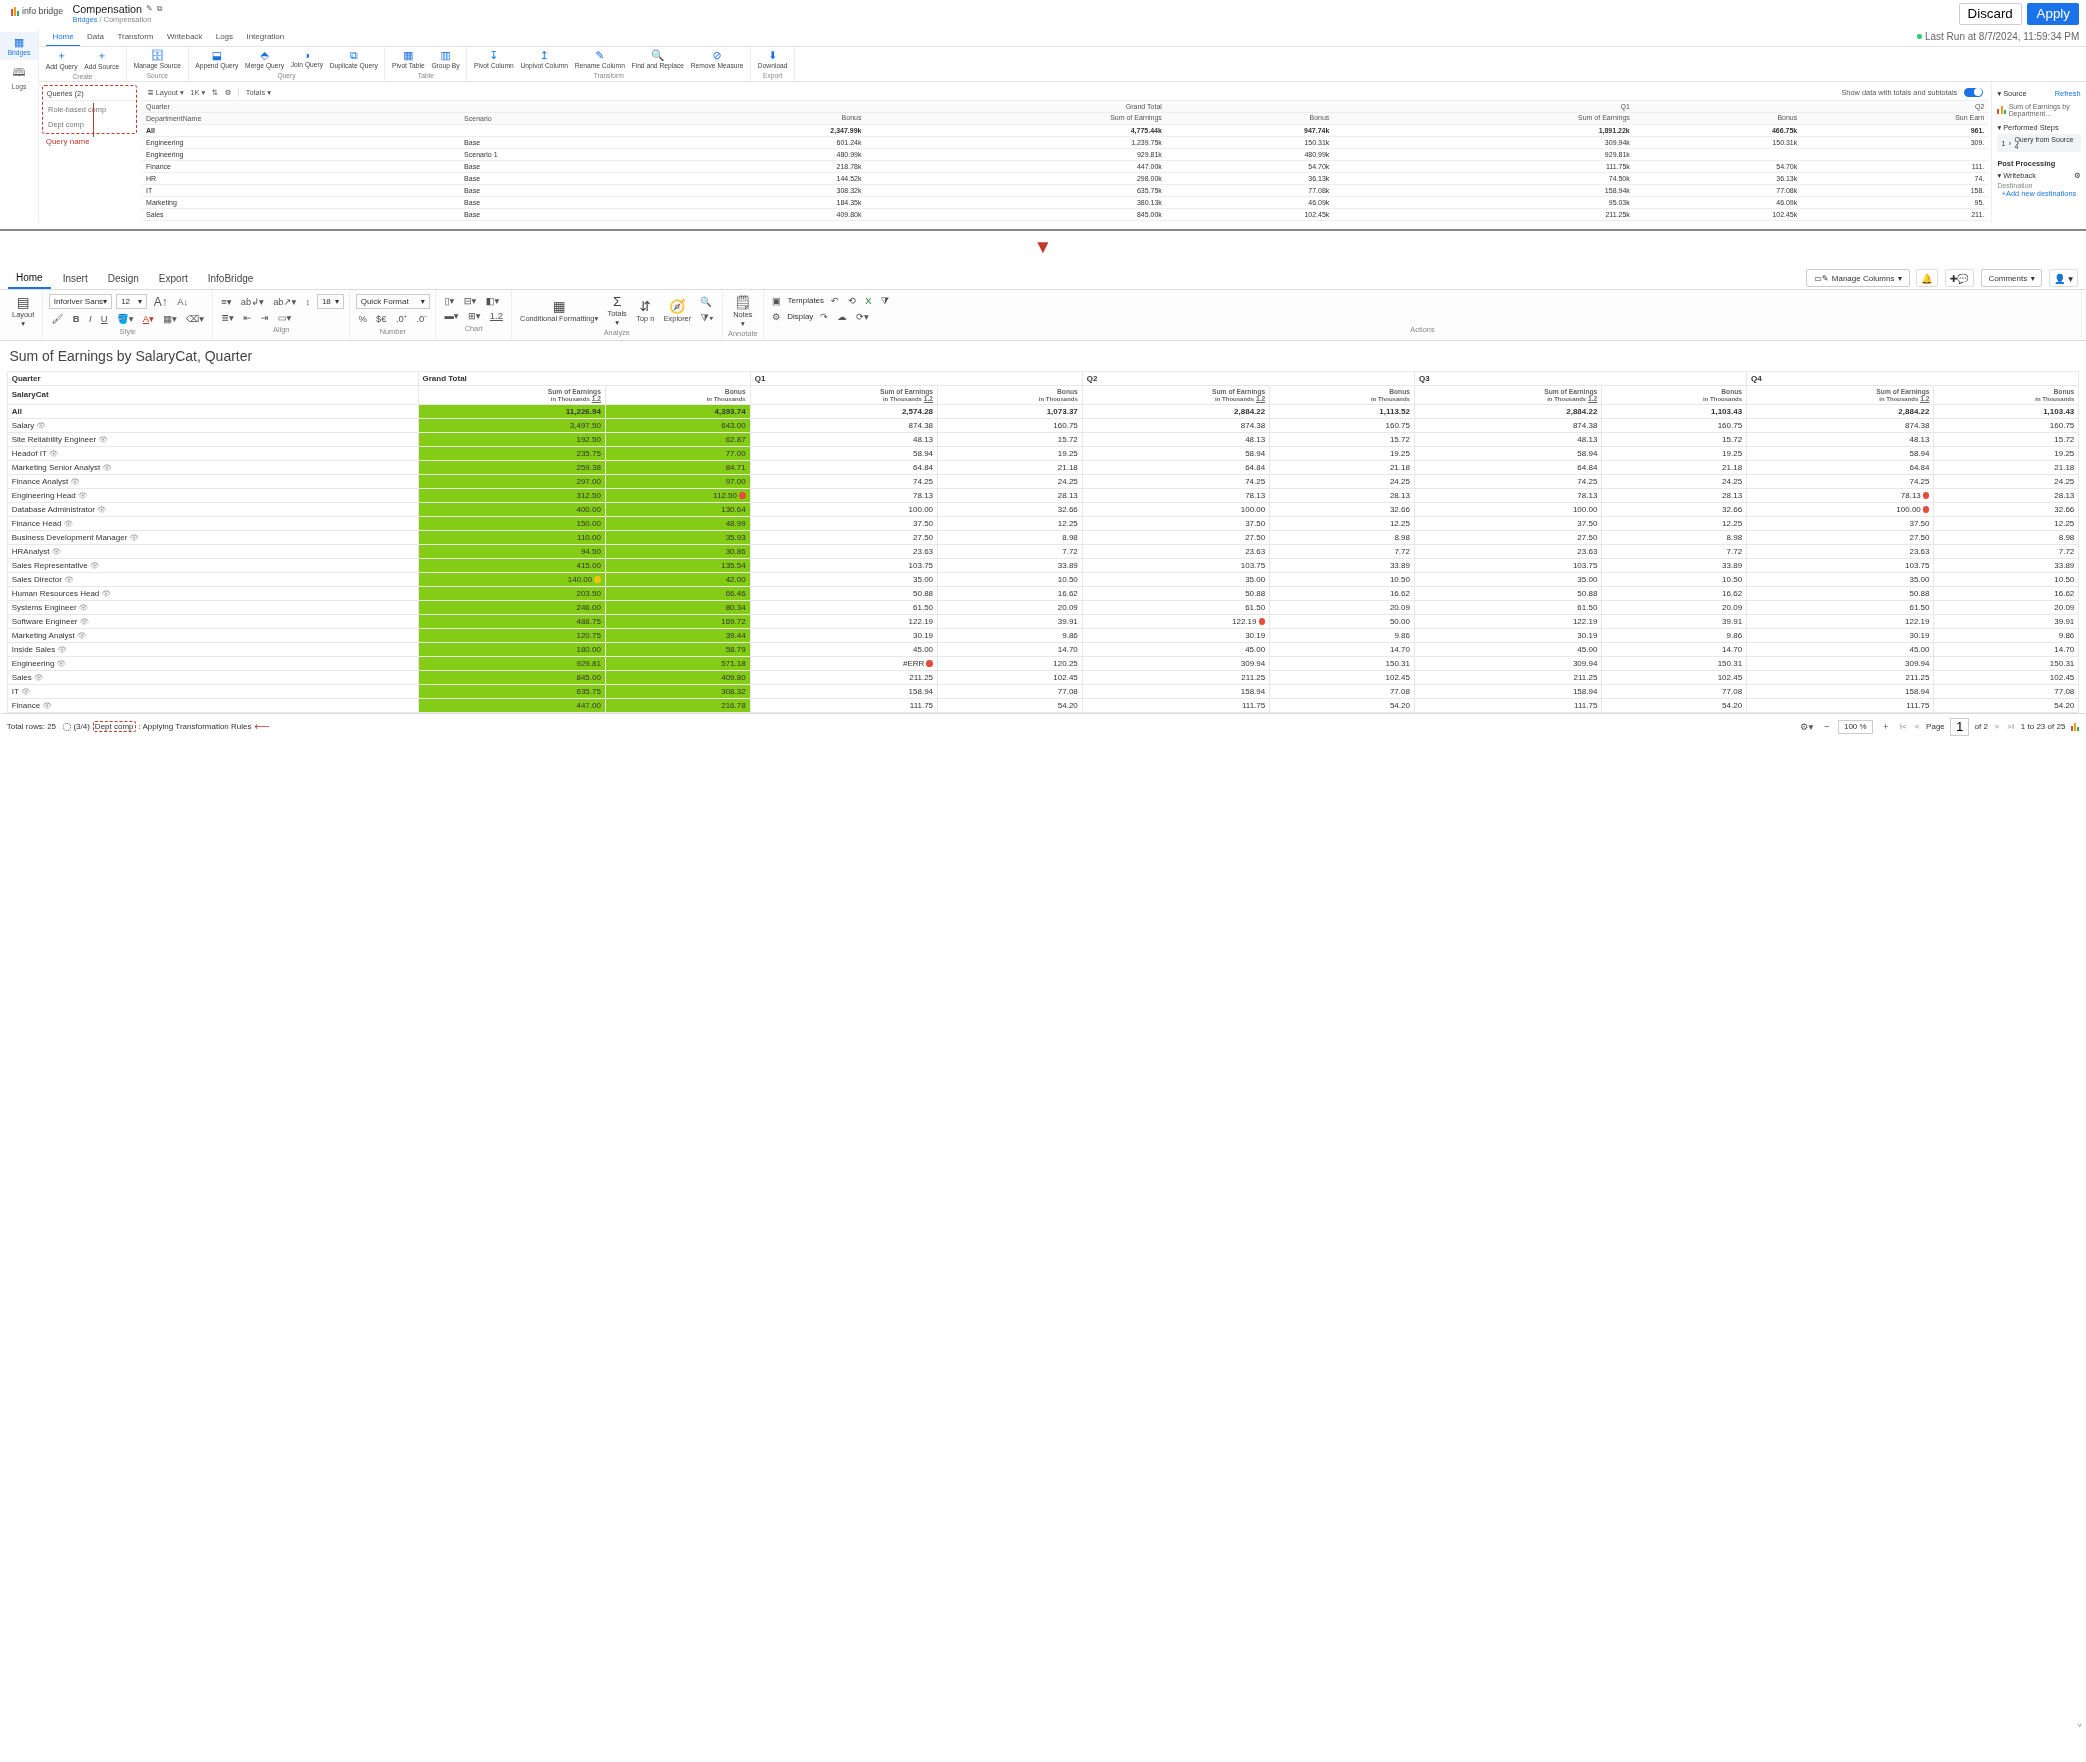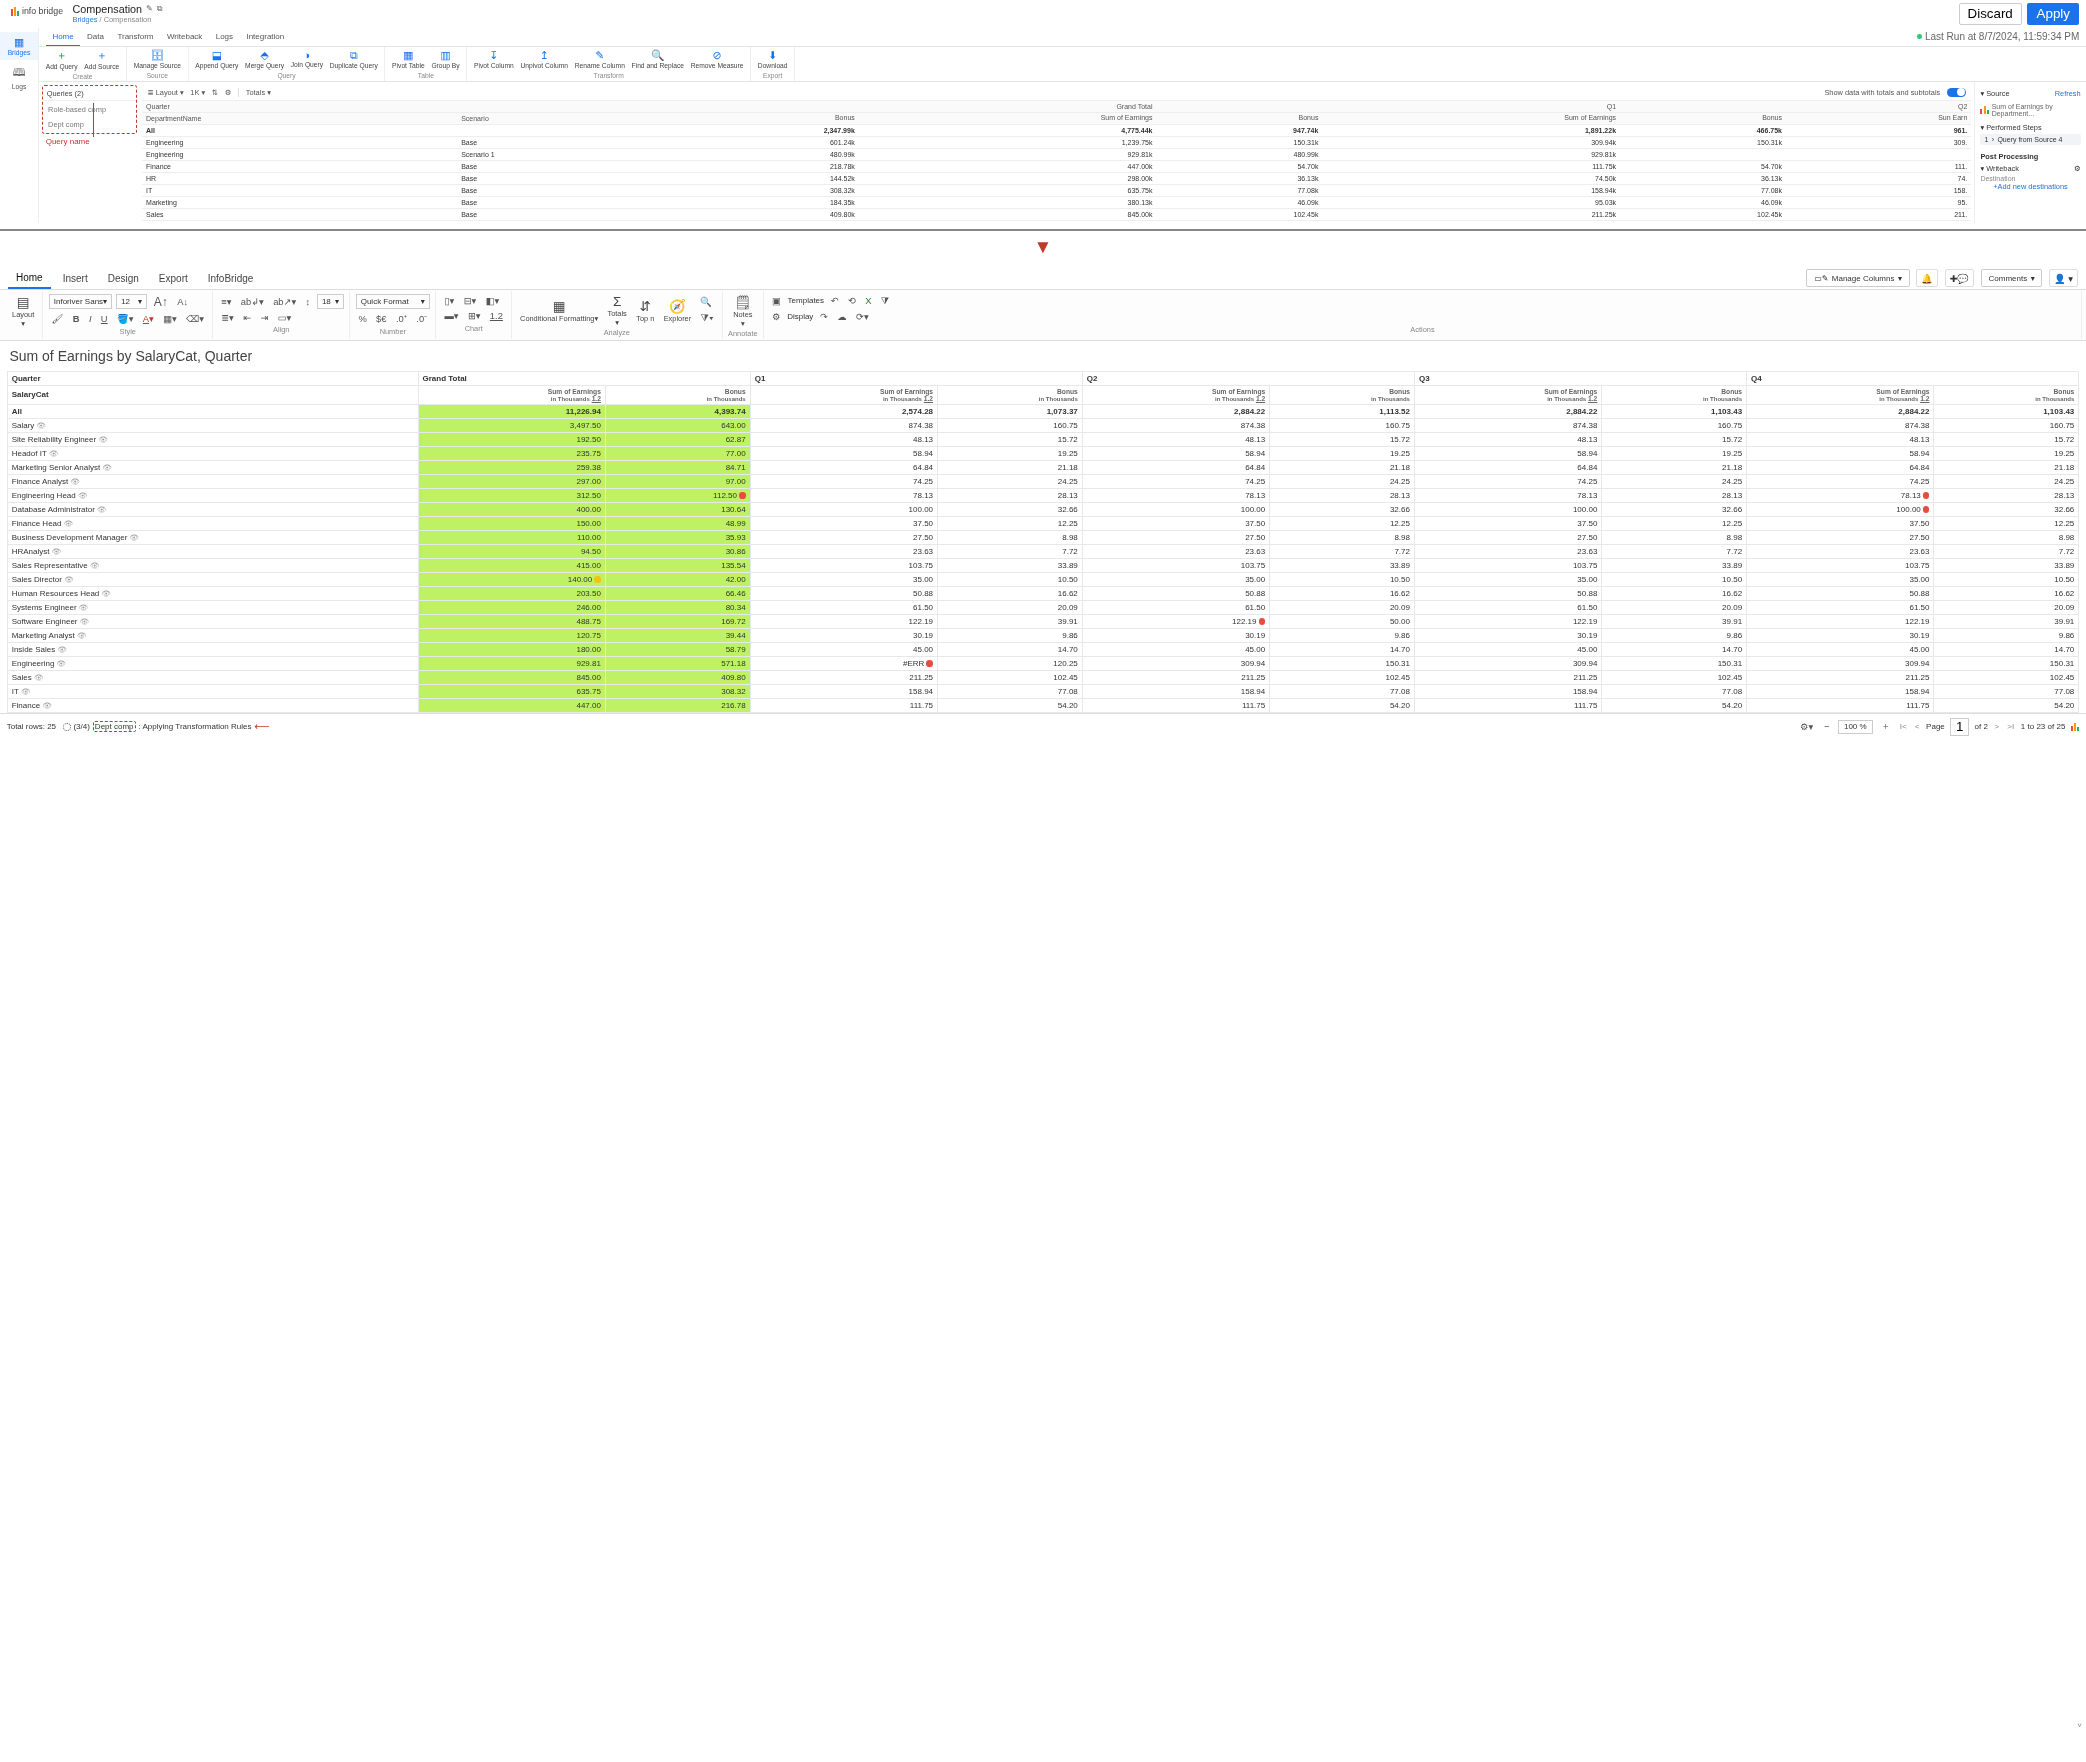--- a/index.html
+++ b/index.html
@@ -57,21 +57,21 @@
 .grid-toolbar .sep { flex: 1; }
 .toggle { width: 19px; height: 9.4px; background: #1a73e8; border-radius: 5.4px; position: relative; }
 .toggle::after { content: ""; position: absolute; right: 0.7px; top: 0.7px; width: 8px; height: 8px; background: #fff; border-radius: 50%; }
 
 table.mini { border-collapse: collapse; width: 100%; font-size: 7px; }
 table.mini th, table.mini td { border-bottom: 0.7px solid #eee; padding: 2px 4px; text-align: right; }
 table.mini th { background: #fafafa; font-weight: 500; color: #555; }
 table.mini td.l, table.mini th.l { text-align: left; }
 table.mini tr.allrow td { font-weight: 600; }
 
-.right-panel { width: 112px; border-left: 0.7px solid #eee; padding: 4px 5.4px; font-size: 7.4px; }
+.right-panel { width: 95px; border-left: 0.7px solid #eee; padding: 4px 5.4px; font-size: 7.4px; }
 .rp-sec-hdr { display: flex; justify-content: space-between; padding: 2.7px 0; color: #333; }
 .rp-link { color: #1a73e8; cursor: pointer; }
 .rp-pill { background: #f1f3f6; padding: 2px 4px; border-radius: 2px; display: flex; gap: 3.4px; align-items: center; font-size: 7px; }
 .add-dest { color: #1a73e8; text-align: center; font-size: 7.4px; cursor: pointer; }
 
 .arrow-down { text-align: center; font-size: 19px; color: #c0392b; padding: 5.4px 0; }
 
 
 .bottom-app { }
 .b-tabs { display: flex; align-items: center; padding: 4px 8px 0 8px; gap: 4px; border-bottom: 0.7px solid #ddd; }
@@ -98,21 +98,21 @@
 
 .pivot-wrap { padding: 0 6.7px; }
 table.pivot { border-collapse: collapse; width: 100%; font-size: 8px; }
 table.pivot th, table.pivot td { border: 0.7px solid #e8e8e8; padding: 2px 4px; }
 table.pivot thead th { font-weight: 600; text-align: left; background: #fff; }
 table.pivot .num { text-align: right; font-variant-numeric: tabular-nums; }
 table.pivot .subh { font-size: 6.7px; color: #666; text-align: right; }
 table.pivot tr.allrow td { font-weight: 700; }
 table.pivot td.cat { text-align: left; }
 .eye { color: #999; font-size: 7.4px; }
-.gtcol { background: #bef264; }
+.gtcol { background: #84cc16; }
 .warn { display: inline-block; width: 6.7px; height: 6.7px; border-radius: 50%; background: #e74c3c; margin-left: 2px; vertical-align: middle; }
 .warn.y { background: #f1c40f; }
 
 
 .footer { display: flex; align-items: center; padding: 4px 6.7px; border-top: 0.7px solid #ddd; font-size: 8px; gap: 6.7px; }
 .spinner { width: 8px; height: 8px; border: 1.3px dotted #555; border-radius: 50%; display: inline-block; }
 .footer-mid { display: flex; align-items: center; gap: 2.7px; }
 .qname-box { border: 0.7px dashed #c0392b; padding: 0 1.3px; border-radius: 2px; }
 .red-arrow-l { color: #c0392b; font-size: 10.8px; }
 .footer-right { margin-left: auto; display: flex; align-items: center; gap: 5.4px; }

